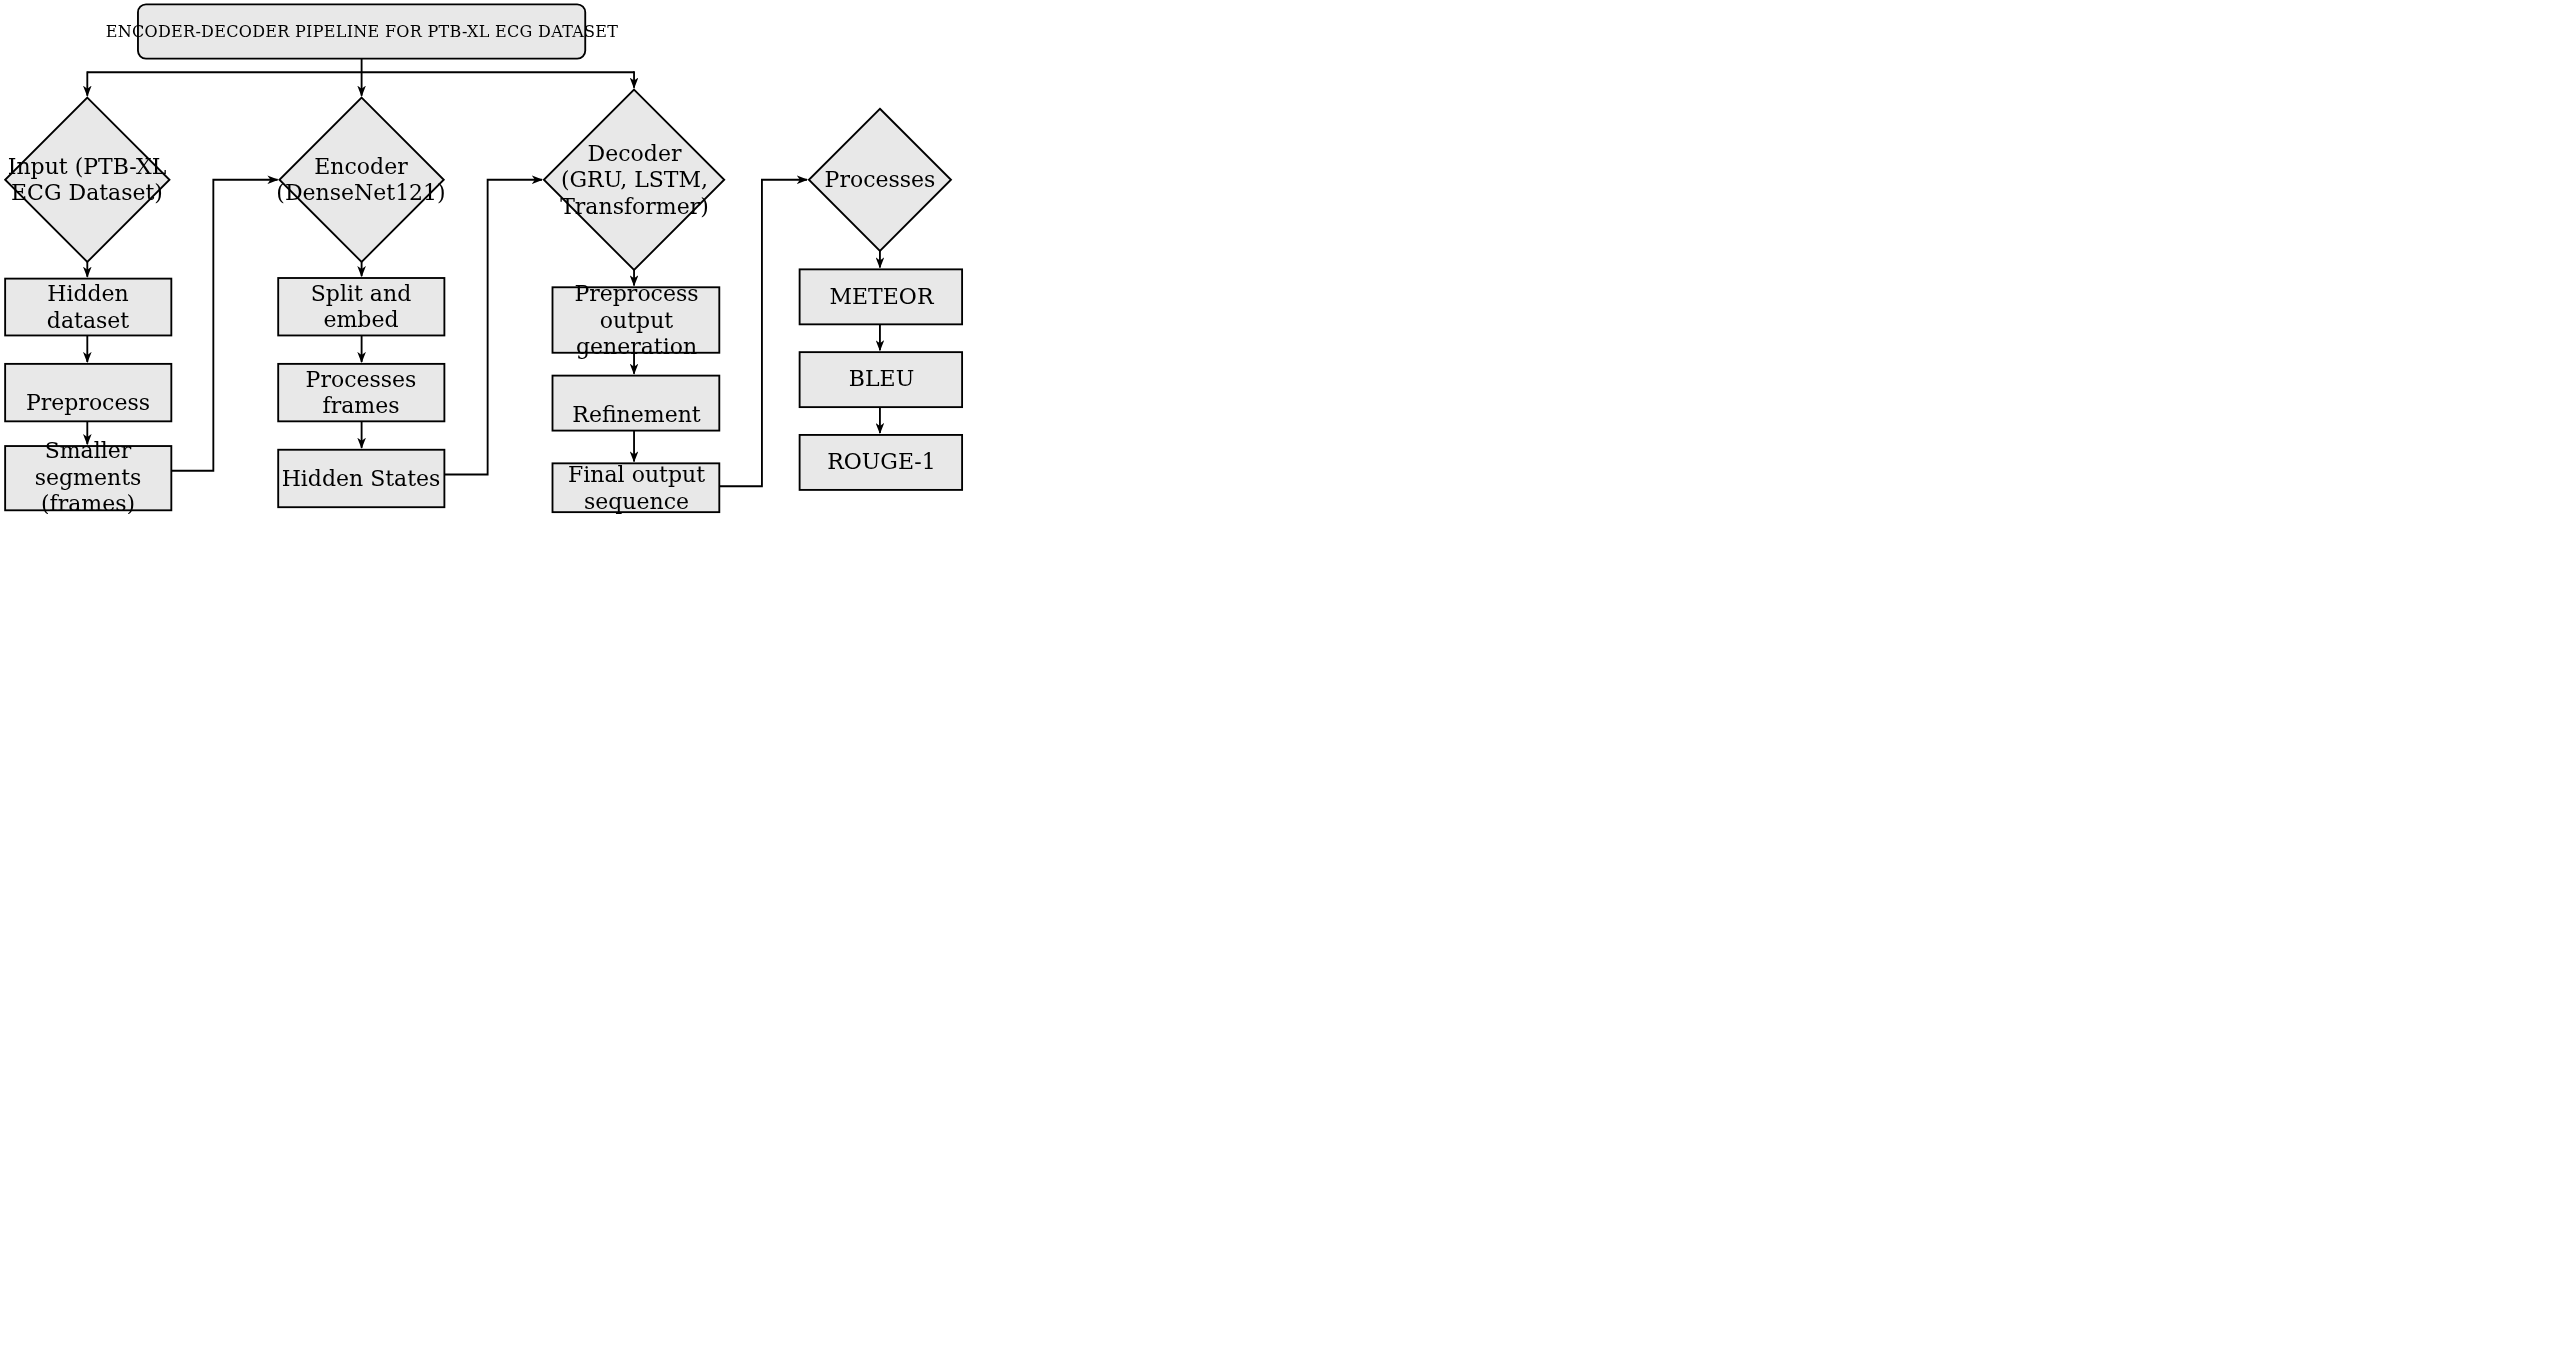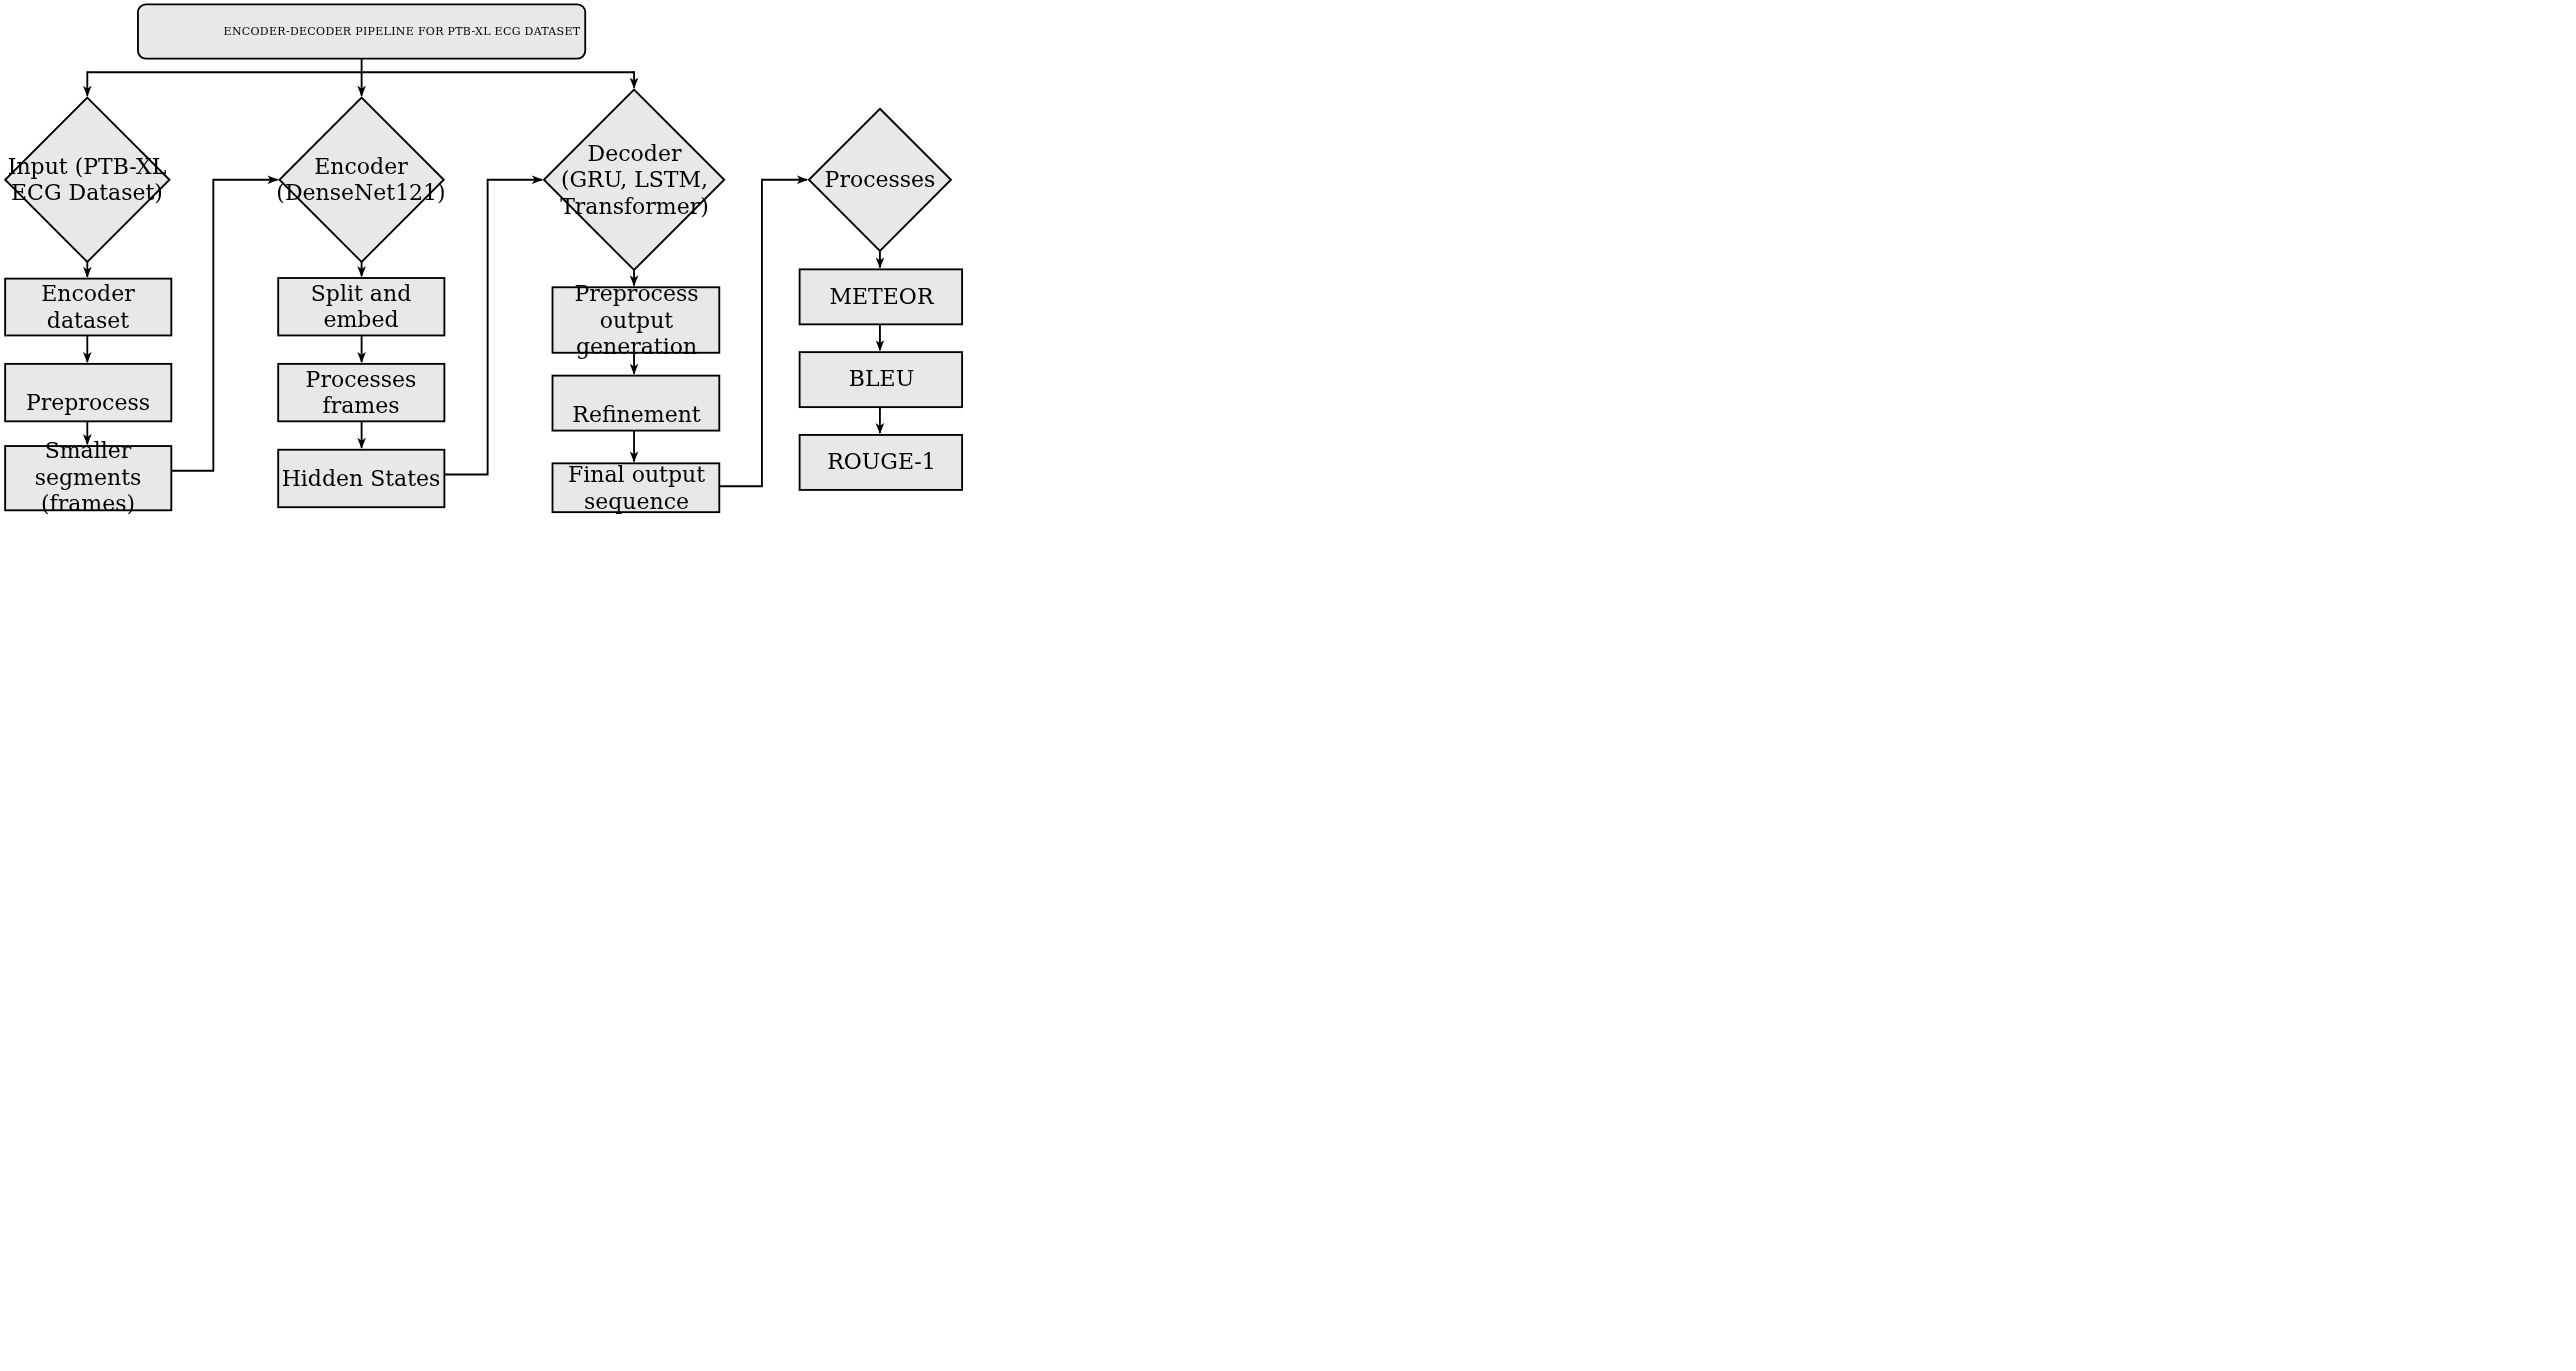--- a/index.html
+++ b/index.html
@@ -16,21 +16,21 @@
   .edge{fill:none;stroke:#000000;stroke-width:3px;}
   .lbl{
     position:absolute;
     display:flex;align-items:center;justify-content:center;
     text-align:center;
     white-space:pre-line;
     line-height:1.2;
     font-size:22px;
     pointer-events:none;
   }
-  .title-lbl{font-size:11px;white-space:nowrap;letter-spacing:0.3px;padding-left:40px;}
+  .title-lbl{font-size:16px;white-space:nowrap;letter-spacing:0.3px;}
 </style>
 </head>
 <body>
 
 <div class="stage">
 
   <svg viewBox="0 0 1563 832">
     <defs>
       <marker id="arrow" viewBox="0 0 18 14" refX="16.5" refY="7" markerWidth="18" markerHeight="14" orient="auto" markerUnits="userSpaceOnUse">
         <path d="M0,0 L18,7 L0,14 L5,7 Z" fill="#000000"></path>
@@ -89,21 +89,21 @@
 
   <div class="lbl" style="left:5px;top:98px;width:164px;height:164px;">Input (PTB-XL
 ECG Dataset)</div>
   <div class="lbl" style="left:279px;top:98px;width:164px;height:164px;">Encoder
 (DenseNet121)</div>
   <div class="lbl" style="left:544px;top:90px;width:181px;height:181px;">Decoder
 (GRU, LSTM,
 Transformer)</div>
   <div class="lbl" style="left:809px;top:109px;width:142px;height:142px;">Processes</div>
 
-  <div class="lbl" style="left:5px;top:279px;width:166px;height:57px;">Encoder dataset</div>
+  <div class="lbl" style="left:5px;top:279px;width:166px;height:57px;">Hidden dataset</div>
   <div class="lbl" style="left:5px;top:374px;width:166px;height:58px;">Preprocess</div>
   <div class="lbl" style="left:5px;top:446px;width:166px;height:64px;">Smaller
 segments
 (frames)</div>
 
   <div class="lbl" style="left:278px;top:278px;width:166px;height:58px;border-radius:10px;">Split and
 embed</div>
   <div class="lbl" style="left:278px;top:364px;width:166px;height:58px;">Processes
 frames</div>
   <div class="lbl" style="left:278px;top:450px;width:166px;height:58px;">Hidden States</div>

